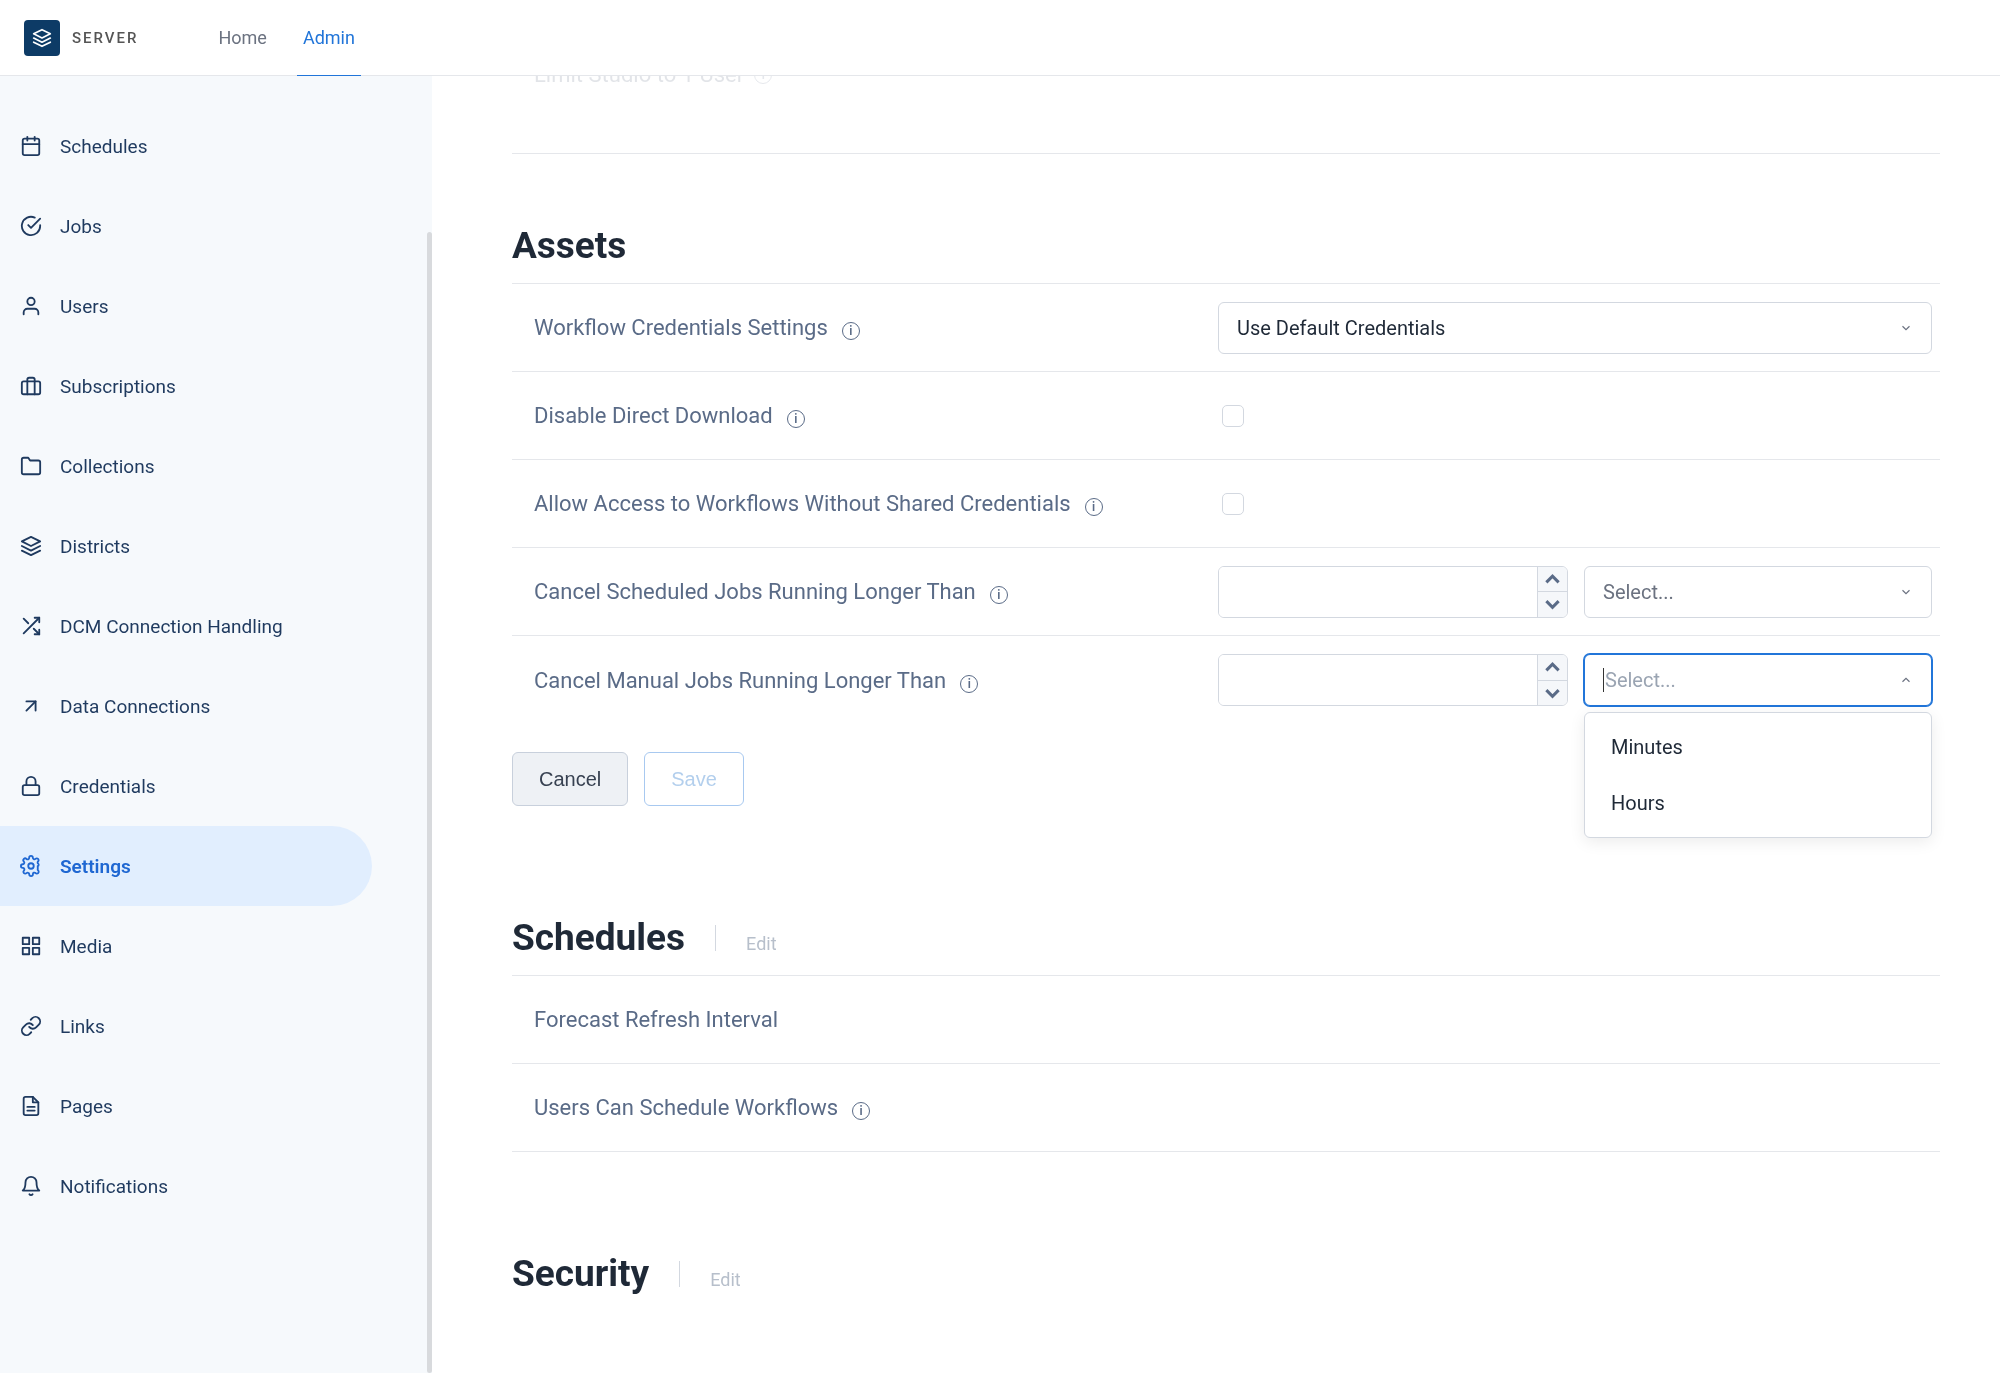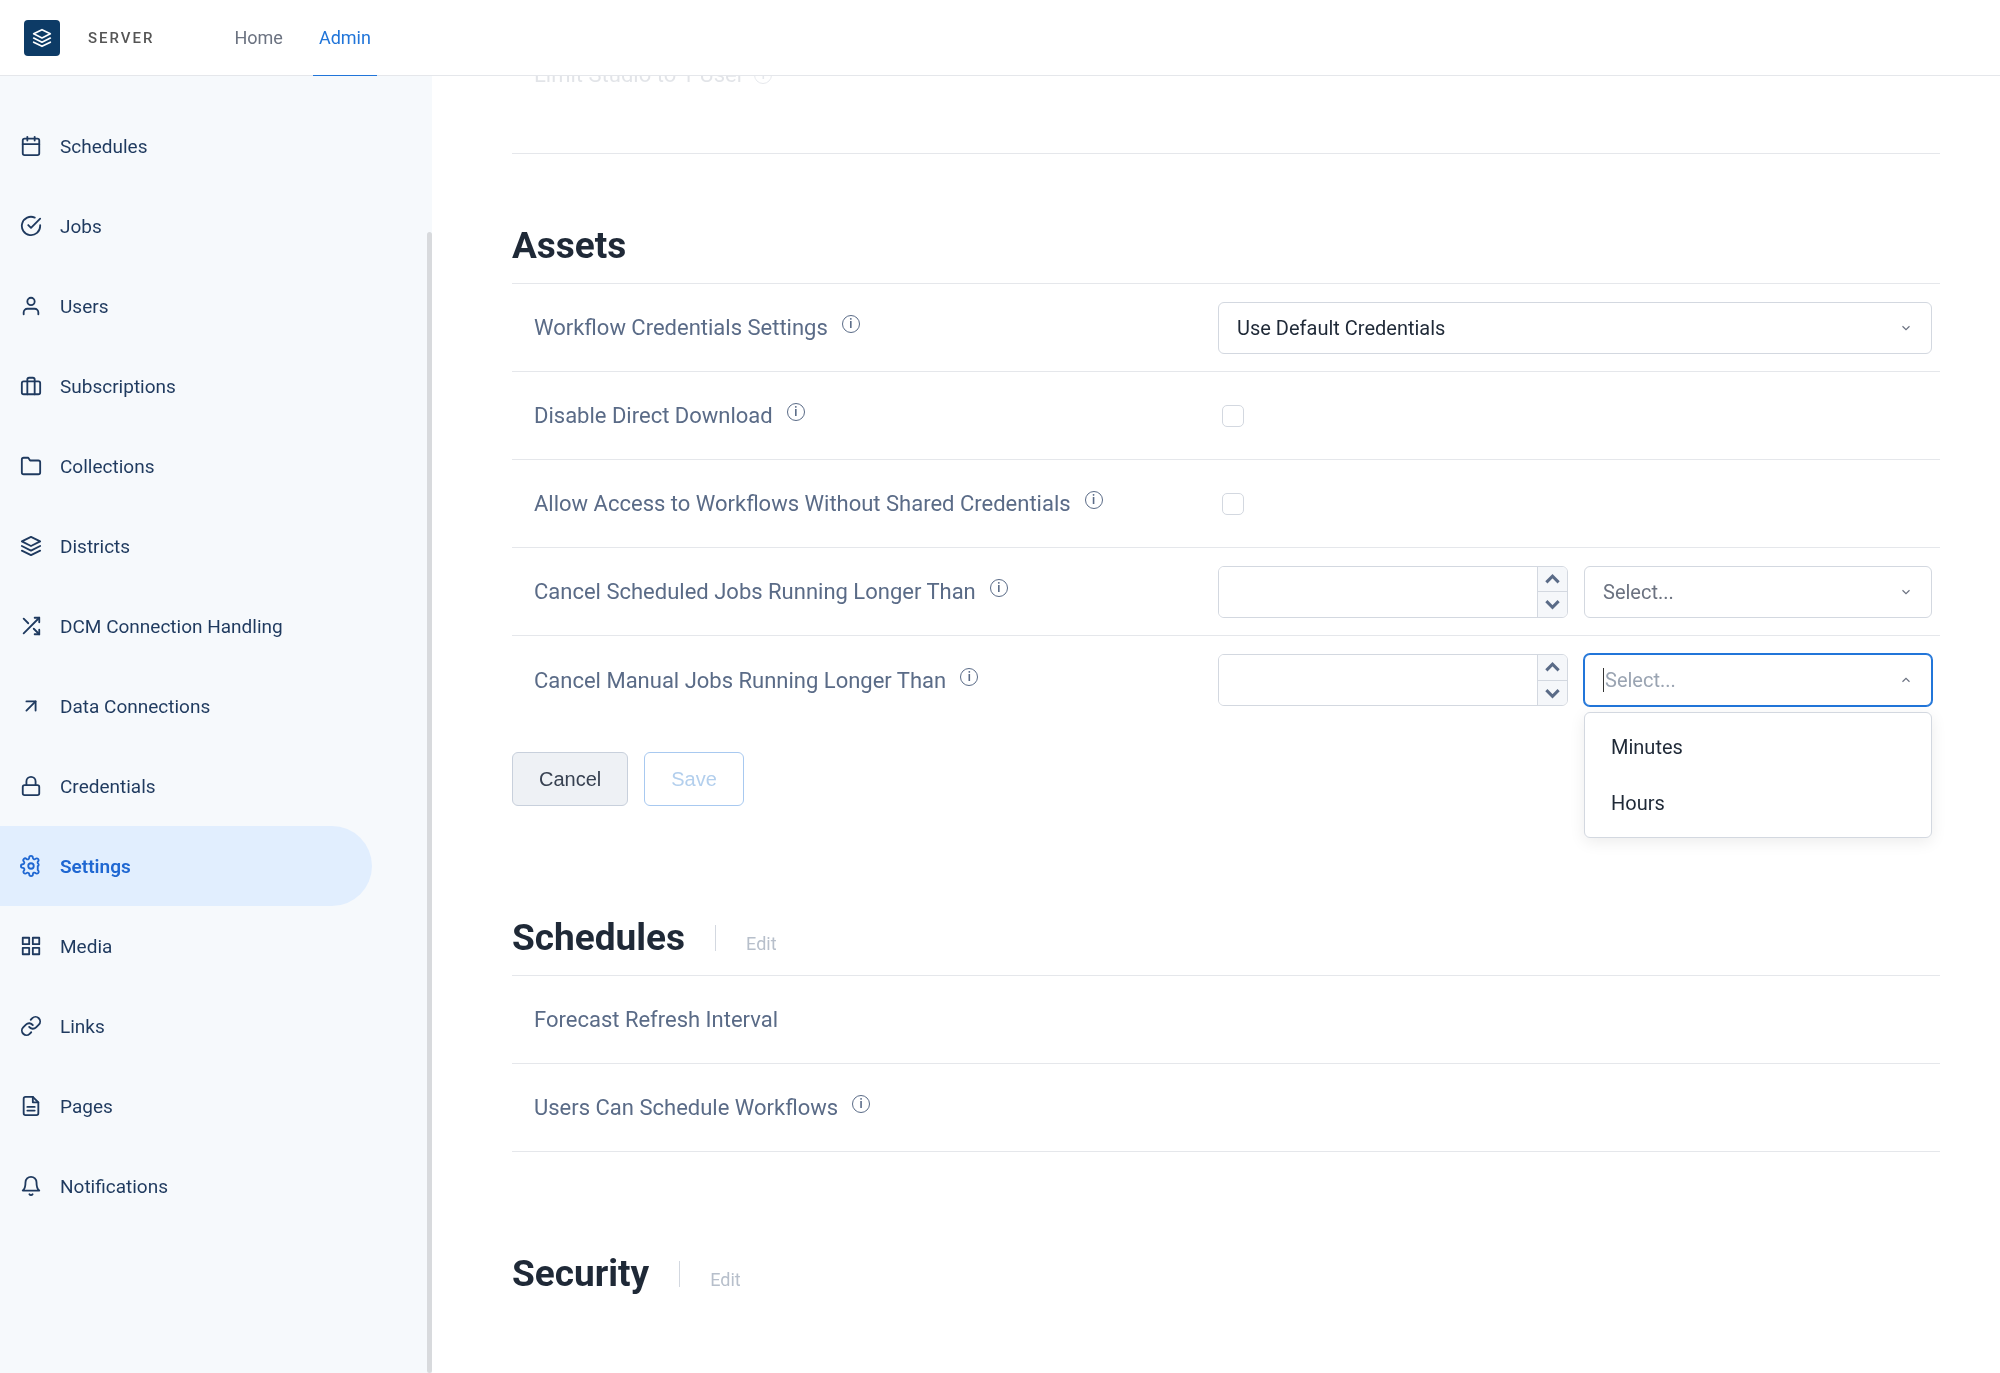--- a/index.html
+++ b/index.html
@@ -15,21 +15,21 @@
   .header {
     height: 76px;
     border-bottom: 1px solid #e5e7eb;
     display: flex;
     align-items: center;
     padding: 0 24px;
   }
   .logo-wrap {
     display: flex;
     align-items: center;
-    gap: 28px;
+    gap: 12px;
     margin-right: 80px;
   }
   .logo-box {
     width: 36px; height: 36px;
     background: #0d3b66;
     border-radius: 4px;
     display: flex; align-items: center; justify-content: center;
   }
   .logo-inner {
     color: #fff;
@@ -169,21 +169,21 @@
   .settings-row {
     min-height: 88px;
     border-bottom: 1px solid #e5e7eb;
     display: flex;
     align-items: center;
     padding: 0 8px 0 22px;
   }
   .row-label {
     flex: 1;
     display: flex;
-    align-items: flex-start;
+    align-items: flex-end;
     gap: 14px;
     font-size: 22px;
     color: #5a6b87;
   }
   .info-icon {
     width: 18px; height: 18px;
     border: 1.5px solid #5a6b87;
     border-radius: 50%;
     display: inline-flex;
     align-items: center;

